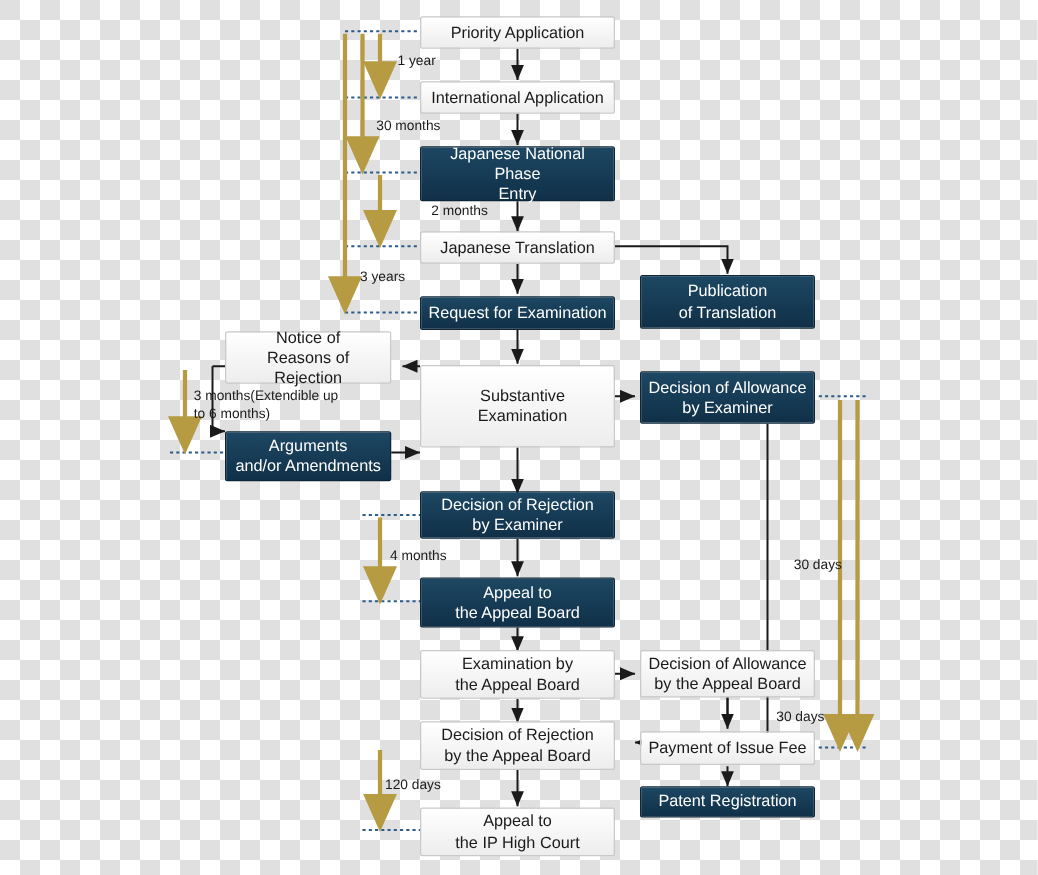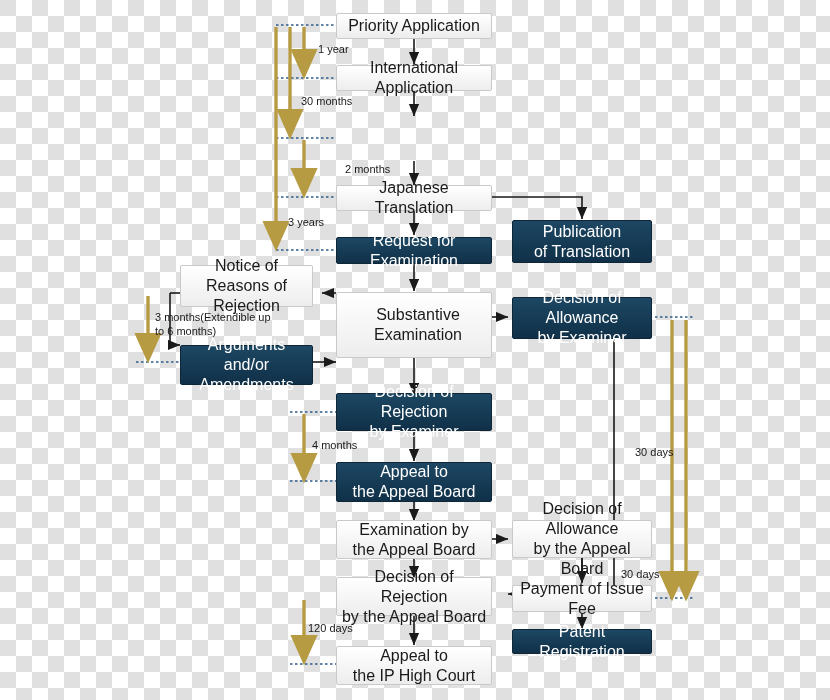--- a/index.html
+++ b/index.html
@@ -11,21 +11,21 @@
     position:relative;
     overflow:hidden;
   }
   #stage{position:absolute;inset:0;}
   .node{
     position:absolute;
     box-sizing:border-box;
     display:flex;align-items:center;justify-content:center;
     text-align:center;
     line-height:1.25;
-    font-size:16px;
+    font-size:13px;
     border-radius:2px;
     padding:2px 4px;
   }
   .light{
     background:linear-gradient(#ffffff,#ededed);
     border:1px solid #c9c9c9;
     color:#1a1a1a;
   }
   .dark{
     background:linear-gradient(#1d4763,#103048);
@@ -114,20 +114,22 @@
       <line x1="686" y1="320" x2="686" y2="588" marker-end="url(#arg)"></line>
     </g>
 
     <path d="M582,558 L582,578" fill="none" stroke="#1a1a1a" stroke-width="1.6"></path>
   </svg>
 
   <div class="node light t2" style="left:336px;top:13px;width:156px;height:26px;">Priority Application</div>
 
   <div class="node light t2" style="left:336px;top:65px;width:156px;height:26px;">International Application</div>
 
+  <div class="node dark t2" style="left:336px;top:117px;width:156px;height:44px;">Japanese National Phase
+Entry</div>
 
   <div class="node light t2" style="left:336px;top:185px;width:156px;height:26px;">Japanese Translation</div>
 
   <div class="node dark t2" style="left:512px;top:220px;width:140px;height:43px;">Publication
 of Translation</div>
 
   <div class="node dark t2" style="left:336px;top:237px;width:156px;height:27px;">Request for Examination</div>
 
   <div class="node light t2" style="left:180px;top:265px;width:133px;height:42px;">Notice of
 Reasons of Rejection</div>

